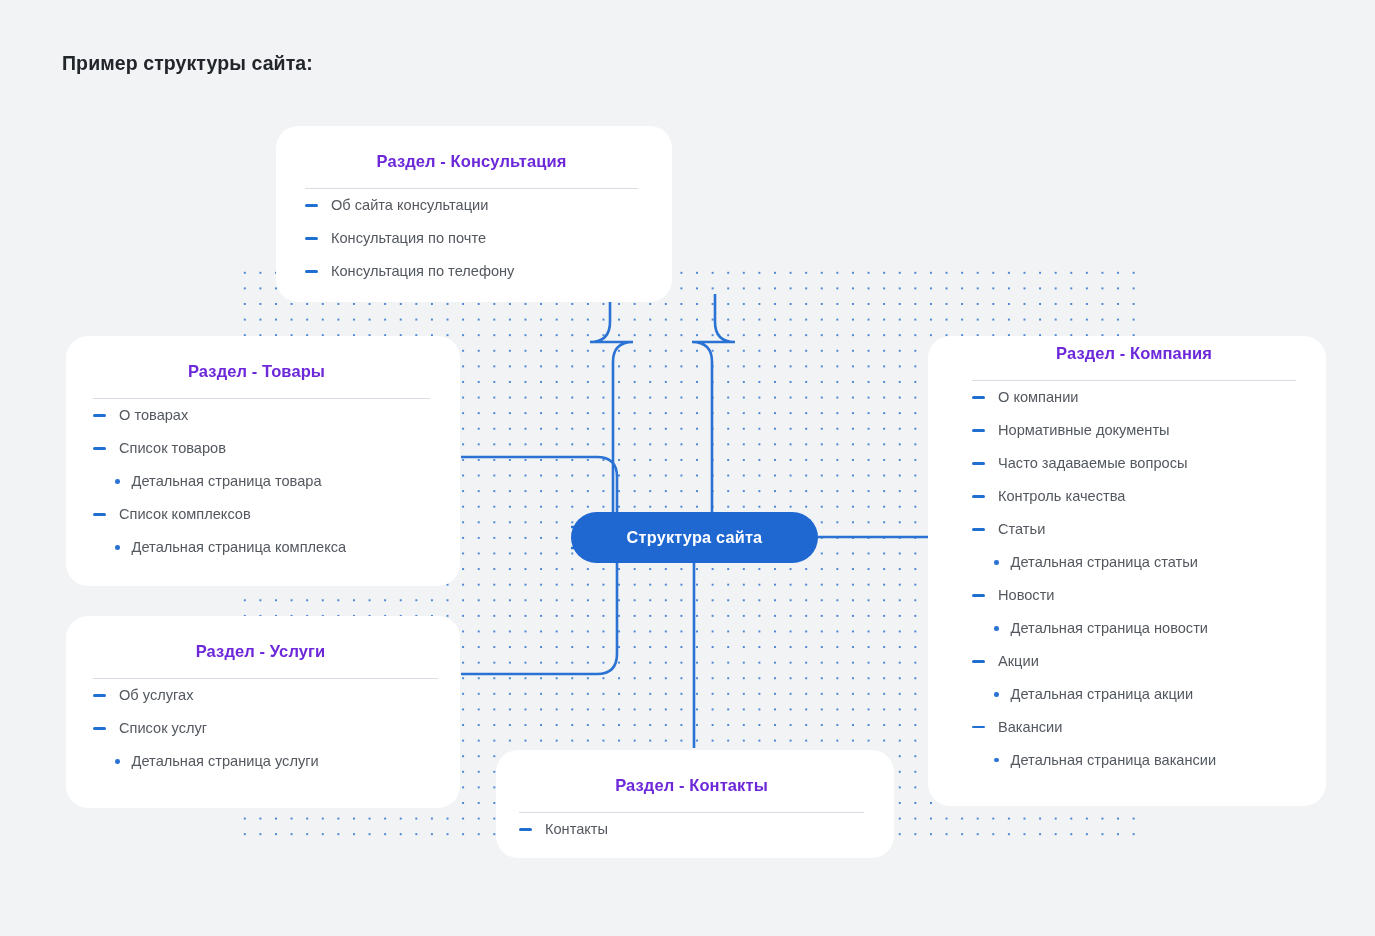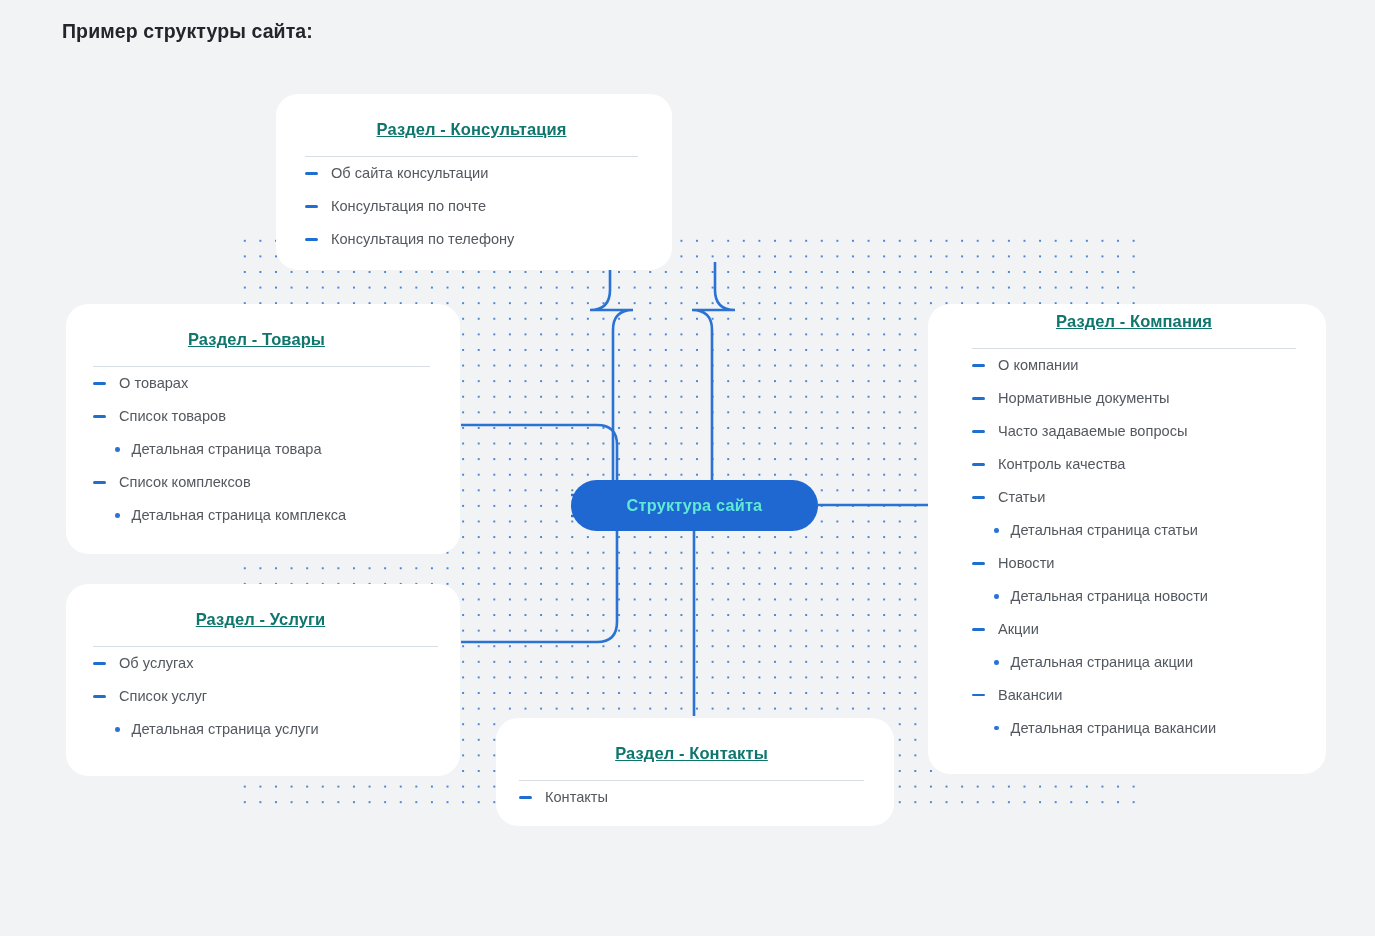--- a/index.html
+++ b/index.html
@@ -5,21 +5,21 @@
 <style>
   html,body{margin:0;padding:0;}
   body{
     width:1375px; height:936px;
     background:#f1f3f5;
     font-family:"Liberation Sans","DejaVu Sans",sans-serif;
     position:relative;
     overflow:hidden;
     -webkit-font-smoothing:antialiased;
   }
-  #root{position:absolute;inset:0;}
+  #root{position:absolute;inset:0;margin-top:32px;}
 
   
   .page-title{
     position:absolute;
     left:62px; top:20px;
     font-size:19.5px;
     font-weight:700;
     color:#22252a;
     letter-spacing:.1px;
   }
@@ -49,24 +49,23 @@
     position:absolute;
     background:#ffffff;
     border-radius:22px;
     z-index:2;
     box-sizing:border-box;
   }
   .card-title{
     text-align:center;
     font-size:16.5px;
     font-weight:700;
-    color:#0f766e;
+    color:#6d28d9;
     letter-spacing:.1px;
     white-space:nowrap;
-    text-decoration:underline;
   }
   .card-rule{
     height:1px;
     background:#d8dde3;
     margin:17px 0 0 0;
   }
   .card-list{
     list-style:none;
     margin:0;
     padding:0;
@@ -114,21 +113,21 @@
     left:571px; top:480px;
     width:247px; height:51px;
     background:#1f68d2;
     border-radius:26px;
     display:flex;
     align-items:center;
     justify-content:center;
     z-index:3;
   }
   .hub-label{
-    color:#5eead4;
+    color:#ffffff;
     font-size:16.3px;
     font-weight:700;
     letter-spacing:.2px;
     white-space:nowrap;
     text-align:right;
   }
 </style>
 </head>
 <body>
 

